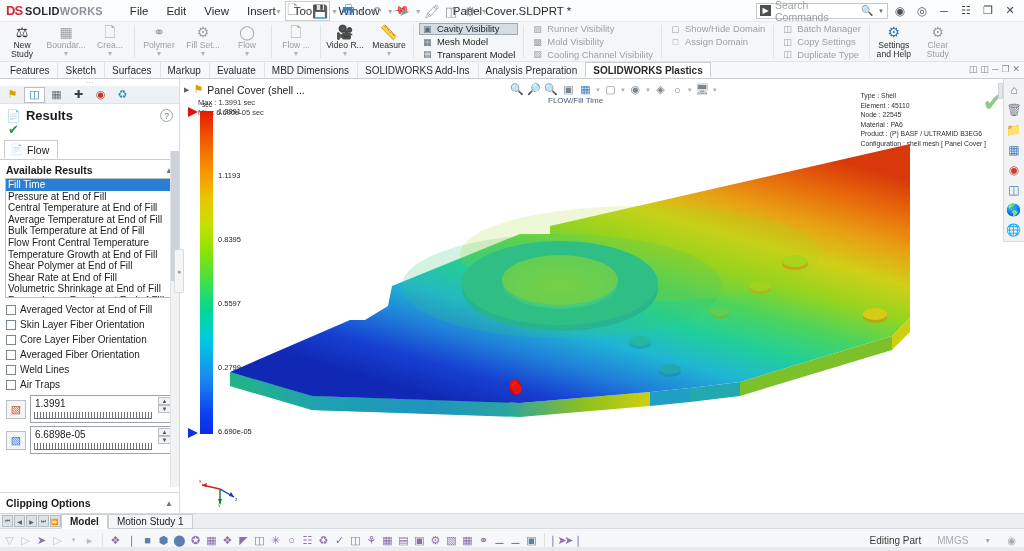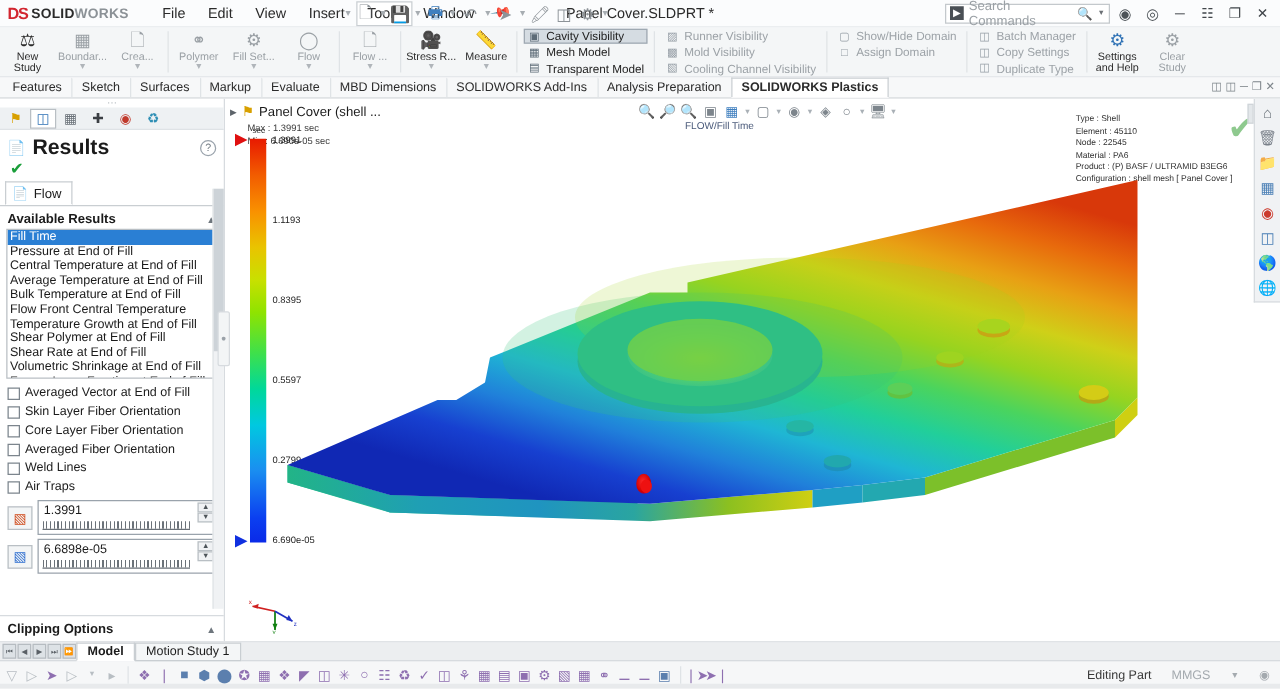--- a/index.html
+++ b/index.html
@@ -95,21 +95,21 @@
   .leftpanel { width: 180px; background: #fff; border-right: 1px solid #d7dbdf;
     display: flex; flex-direction: column; position: relative; }
   .fm-toolbar { height: 18px; background: #eef1f3; border-bottom: 1px solid #dfe3e6;
     display: flex; align-items: center; padding-left: 2px; gap: 1px; }
   .fm-tab { width: 21px; height: 16px; display: flex; align-items: center; justify-content: center;
     font-size: 11px; border: 1px solid transparent; }
   .fm-tab.active { background: #fff; border: 1px solid #b9bfc4; }
   .fm-dots { height: 7px; display:flex; align-items:center; justify-content:center; color:#b8bec3; font-size:8px;}
 
   .pm-header { display: flex; align-items: center; gap: 5px; padding: 4px 6px 2px 6px; }
-  .pm-title { font-weight: bold; font-size: 17px; }
+  .pm-title { font-weight: bold; font-size: 13px; }
   .pm-help { margin-left: auto; width: 13px; height: 13px; border: 1px solid #9aa3ac; border-radius: 50%;
     color: #6b757e; font-size: 8.5px; display:flex;align-items:center;justify-content:center; }
   .pm-ok { color: #1a9e3a; font-size: 13px; padding: 0 0 2px 8px; line-height: 10px; }
 
   .pm-tabs { display: flex; padding: 3px 4px 0 4px; border-bottom: 1px solid #c9ced2; }
   .pm-tab { display: flex; align-items: center; gap: 4px; font-size: 10.5px; padding: 2px 8px 2px 5px;
     border: 1px solid #c9ced2; border-bottom: 1px solid #fff; background: #fff; }
 
   .sect-hd { display: flex; align-items: center; padding: 4px 6px 2px 6px; font-weight: bold; font-size: 10.5px;}
   .sect-hd .chev { margin-left: auto; color: #6e767d; font-size: 8px; }
@@ -305,21 +305,21 @@
       </div>
       <div class="vsep"></div>
       <div class="cmd">
         <span class="gly">🗋</span>
         <span class="lbl">Flow ...</span>
         <span class="dd">▼</span>
       </div>
       <div class="vsep"></div>
       <div class="cmd enabled">
         <span class="gly" style="color:#2f72b5">🎥</span>
-        <span class="lbl">Stress R...</span>
+        <span class="lbl">Video R...</span>
         <span class="dd">▼</span>
       </div>
       <div class="cmd enabled">
         <span class="gly" style="color:#2f72b5">📏</span>
         <span class="lbl">Measure</span>
         <span class="dd">▼</span>
       </div>
       <div class="vsep"></div>
     </div>
 

